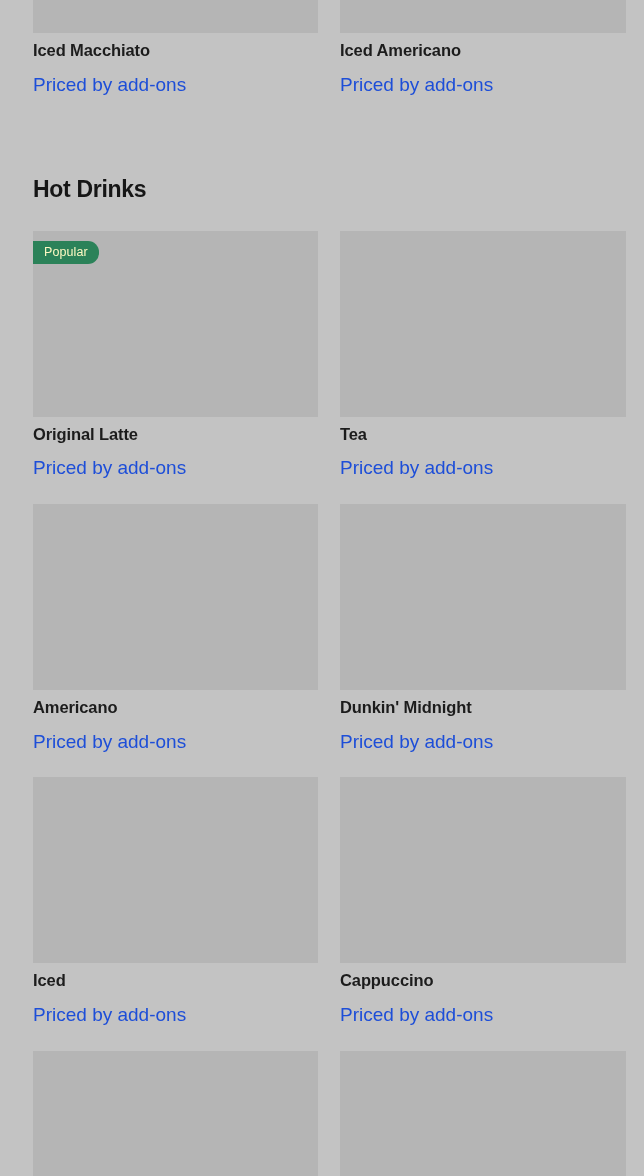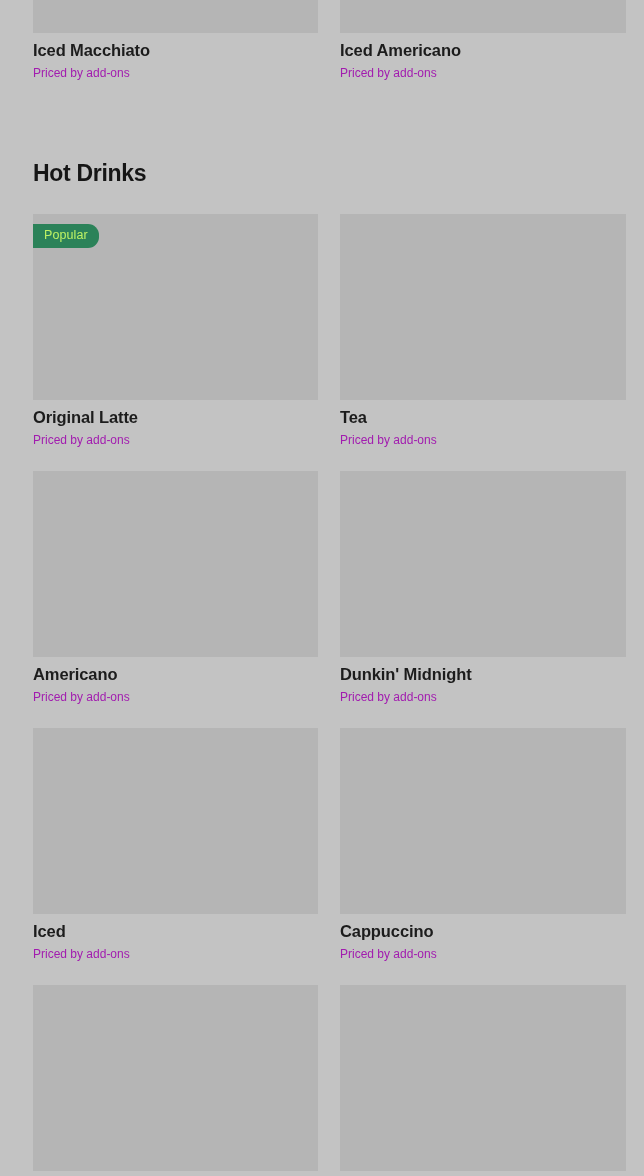--- a/index.html
+++ b/index.html
@@ -55,21 +55,21 @@
 
   .row-full .card-media {
     height: 186px;
   }
 
   .badge {
     position: absolute;
     top: 10px;
     left: 0;
     background: #2b8259;
-    color: #bef264;
+    color: #fef9c3;
     font-size: 12.5px;
     line-height: 1;
     font-weight: 400;
     padding: 5px 11px 6px 11px;
     border-radius: 0 11px 11px 0;
     letter-spacing: 0.1px;
     white-space: nowrap;
   }
 
   .card-body {
@@ -79,25 +79,25 @@
   .card-title {
     font-size: 16.5px;
     font-weight: 700;
     line-height: 1.25;
     color: #1c1c1c;
     letter-spacing: -0.1px;
     white-space: nowrap;
   }
 
   .card-sub {
-    font-size: 12px;
+    font-size: 19px;
     font-weight: 400;
     line-height: 1.35;
-    color: #a21caf;
-    margin-top: 4px;
+    color: #1d4ed8;
+    margin-top: 11px;
     white-space: nowrap;
   }
 
   
   .row-gap-sm { height: 23px; }
 
   .section-heading {
     font-size: 23px;
     font-weight: 700;
     line-height: 1.15;

